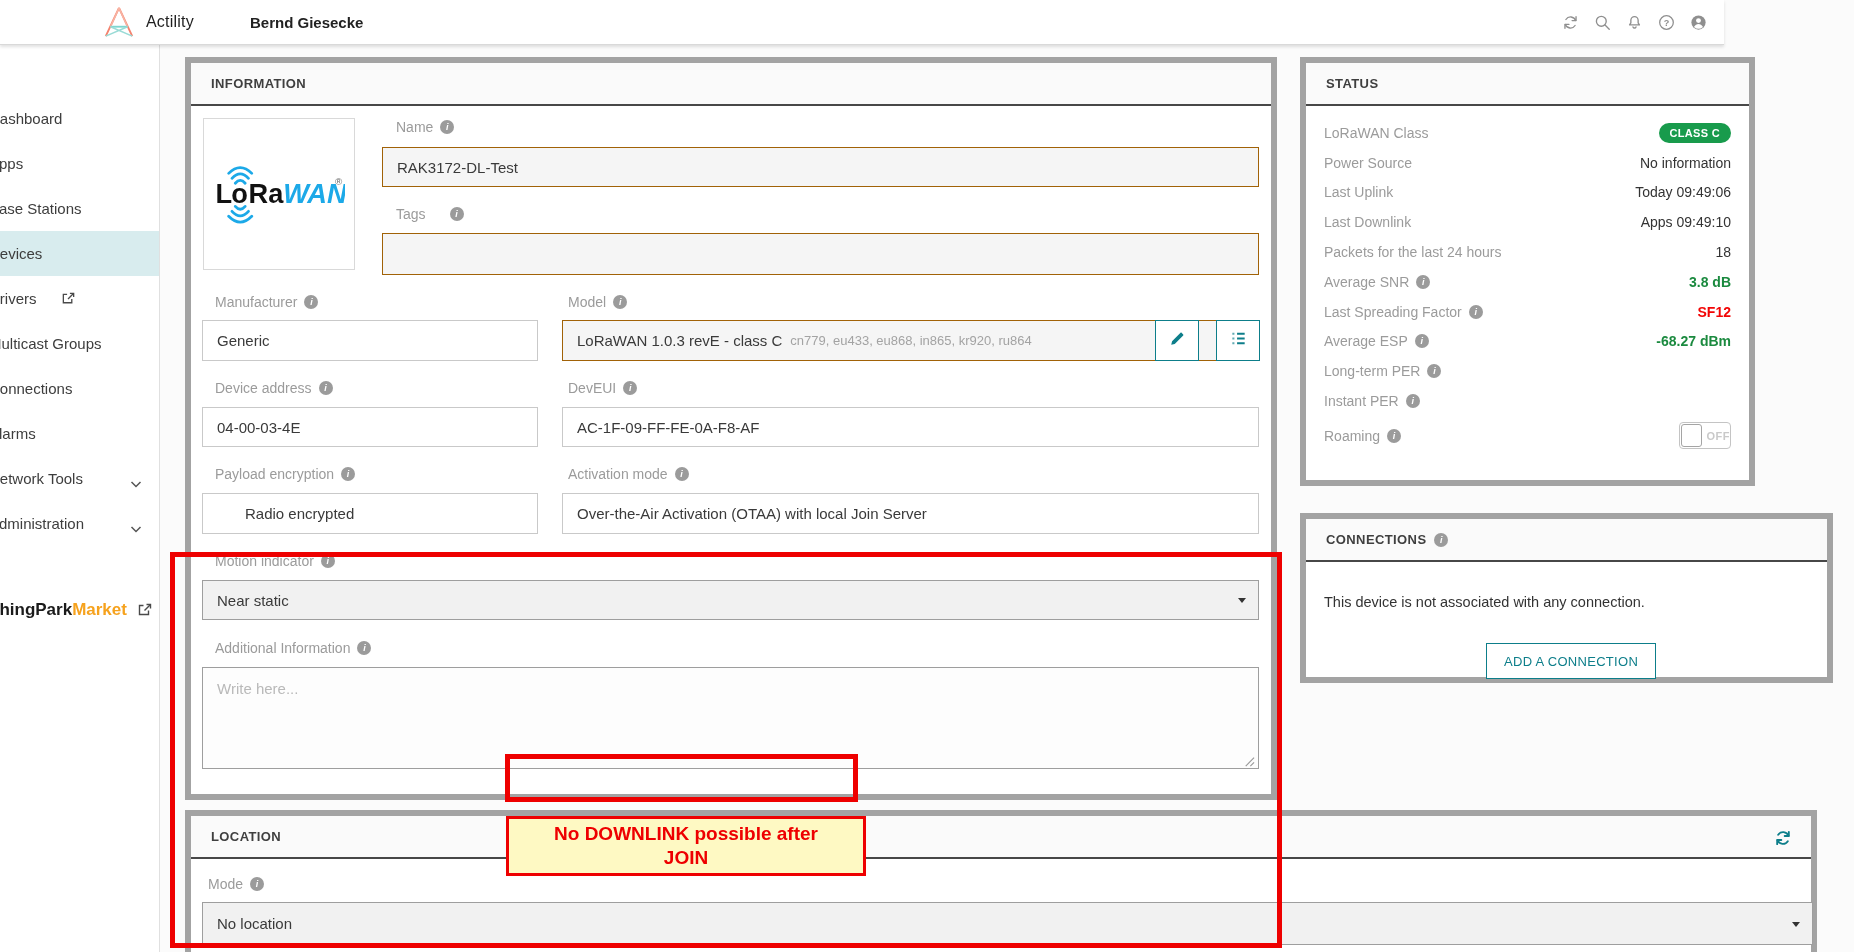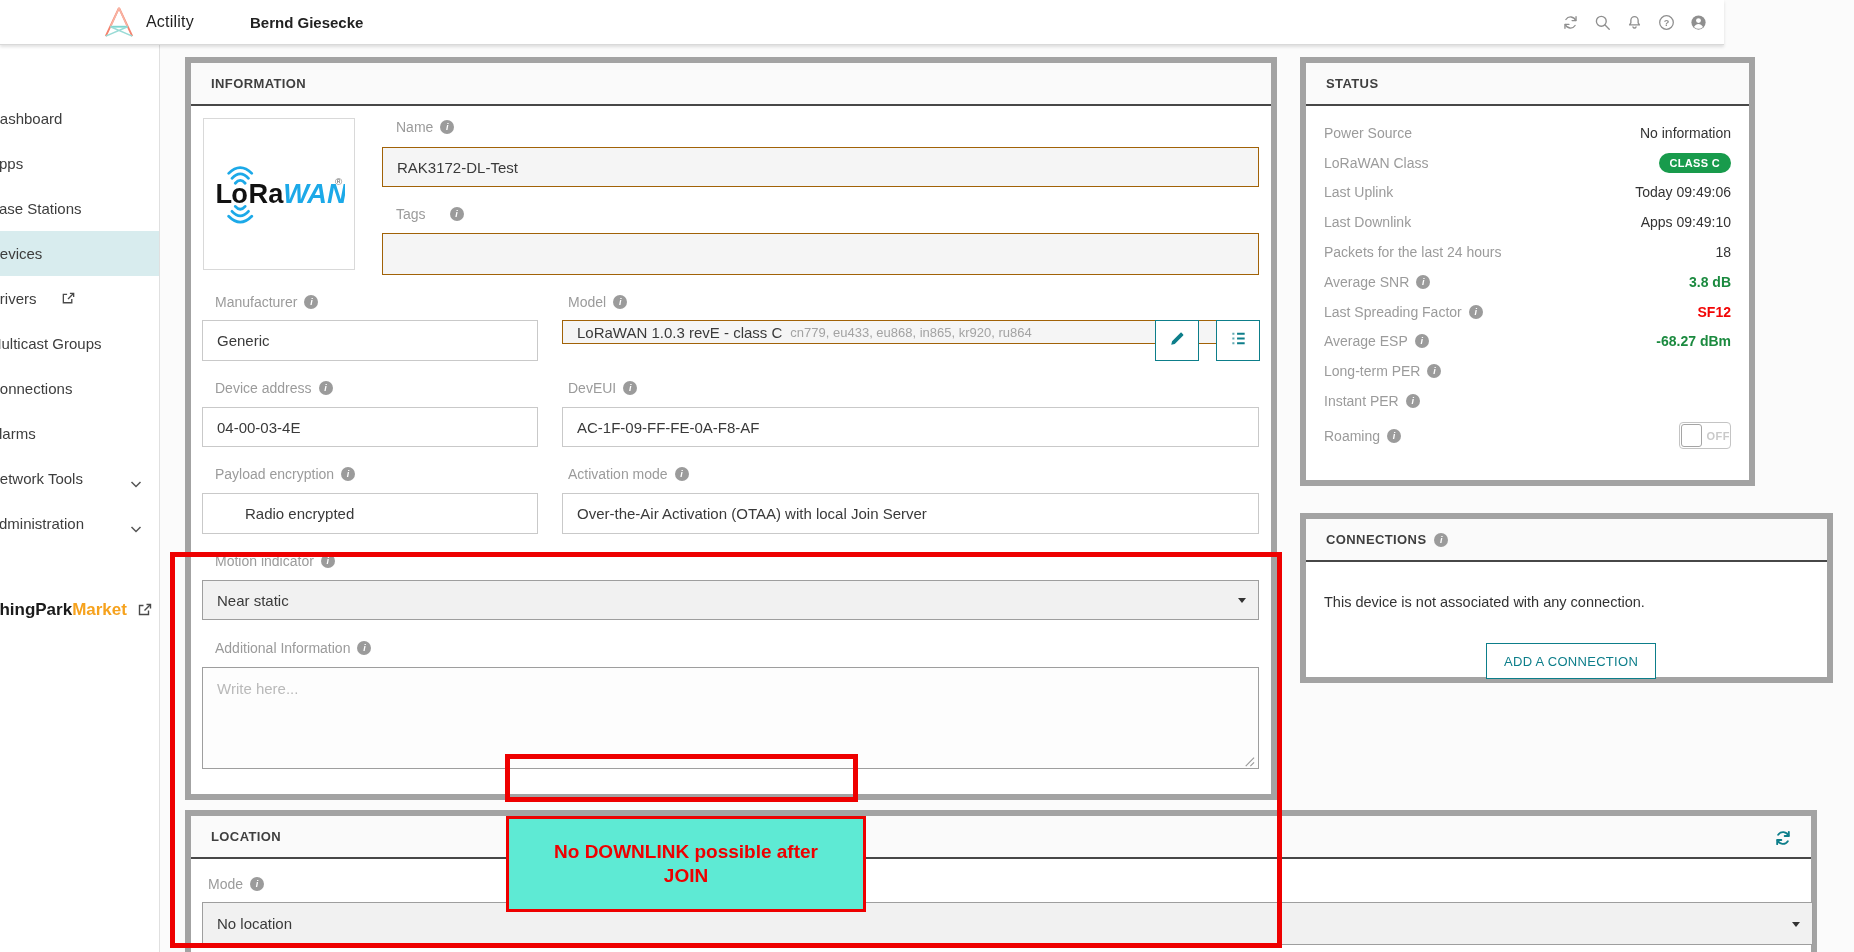--- a/index.html
+++ b/index.html
@@ -79,22 +79,22 @@
   
   .conn-msg { position:absolute; left:18px; top:75px; font-size:14.5px; color:#333; }
   .conn-btn { position:absolute; left:180px; top:124px; height:36px; padding:0 17px;
               background:#fff; border:1px solid #0d7e8a; color:#0d7e8a; font-size:13px;
               letter-spacing:.3px; display:flex; align-items:center; cursor:pointer; font-family:inherit; }
 
   
   .anno { position:absolute; z-index:50; pointer-events:none; }
   .anno.big   { left:170px; top:552px; width:1112px; height:396px; border:5px solid #ee0000; }
   .anno.small { left:505px; top:754px; width:353px; height:48px; border:5px solid #ee0000; }
-  .anno.note  { left:506px; top:816px; width:360px; height:96px; border:3px solid #ee0000;
-                background:#5eead4; display:flex; align-items:center; justify-content:center; }
+  .anno.note  { left:506px; top:816px; width:360px; height:60px; border:3px solid #ee0000;
+                background:#fef9c3; display:flex; align-items:center; justify-content:center; }
   .anno.note .txt { width:310px; text-align:center; color:#ee0000; font-weight:bold;
                     font-size:19px; line-height:1.25; }
 
   .loc-refresh { position:absolute; right:18px; top:12px; width:20px; height:20px; cursor:pointer; }
 </style>
 </head>
 <body>
 
 <div id="app">
 
@@ -255,21 +255,21 @@
     <span class="info">i</span>
   </div>
   <div class="ibox" style="left:202px; top:320px; width:336px; height:41px;">
     <span>Generic</span>
   </div>
 
   <div class="flabel" style="left:568px; top:294px;">
     <span>Model</span>
     <span class="info">i</span>
   </div>
-  <div class="ibox gray" style="left:562px; top:320px; width:697px; height:24px;">
+  <div class="ibox gray" style="left:562px; top:320px; width:697px; height:41px;">
     <span>LoRaWAN 1.0.3 revE - class C</span>
     <span class="detail">cn779, eu433, eu868, in865, kr920, ru864</span>
   </div>
   <div class="sq-btn" style="left:1155px; top:320px;">
     <span>
       <svg width="19" height="19" viewBox="0 0 20 20" fill="#0d7e8a">
         <path d="M3.4 16.6l.9-3.7 8.9-8.9c.3-.3.8-.3 1.1 0l1.7 1.7c.3.3.3.8 0 1.1l-8.9 8.9-3.7.9z"></path>
       </svg>
     </span>
   </div>
@@ -356,29 +356,29 @@
     <span class="caret"></span>
   </div>
 
   <div class="card" style="left:1300px; top:57px; width:455px; height:429px;">
     <div class="card-head">
       <span>STATUS</span>
     </div>
     <div style="margin-top:12px;">
       <div class="srow">
         <span class="sl">
+            <span>LoRaWAN Class</span>
+          </span>
+        <span class="badge">CLASS C</span>
+      </div>
+      <div class="srow">
+        <span class="sl">
             <span>Power Source</span>
           </span>
         <span class="sv">No information</span>
-      </div>
-      <div class="srow">
-        <span class="sl">
-            <span>LoRaWAN Class</span>
-          </span>
-        <span class="badge">CLASS C</span>
       </div>
       <div class="srow">
         <span class="sl">
             <span>Last Uplink</span>
           </span>
         <span class="sv">Today 09:49:06</span>
       </div>
       <div class="srow">
         <span class="sl">
             <span>Last Downlink</span>

